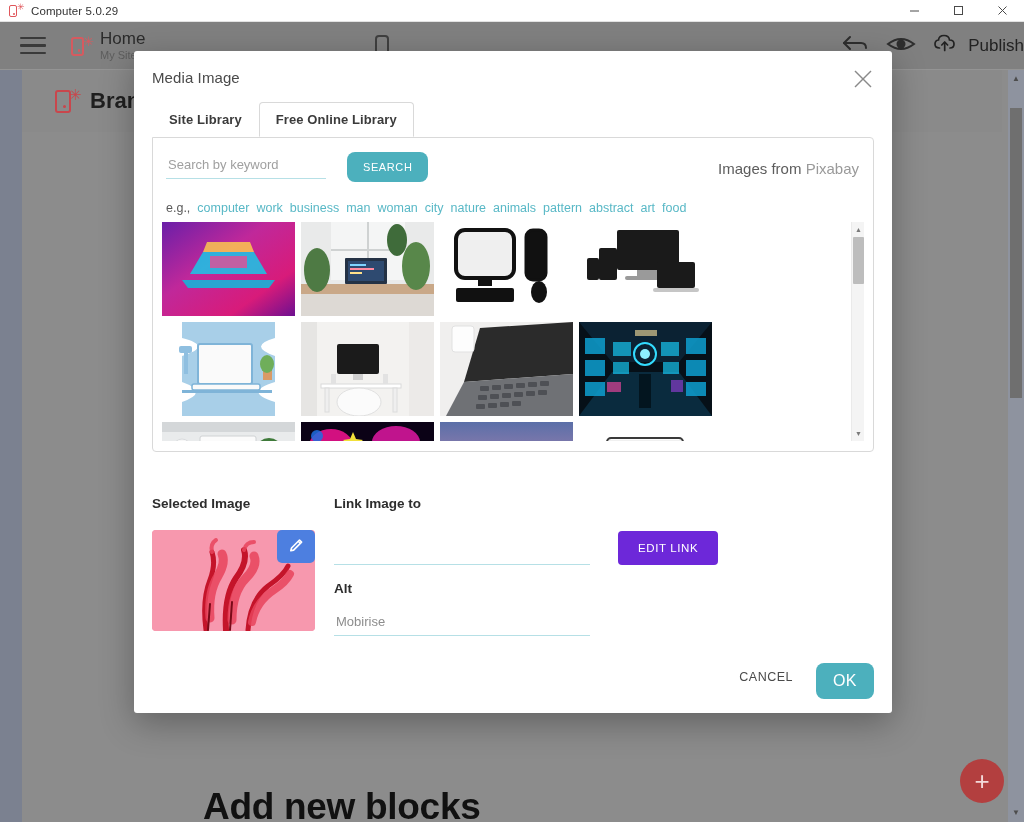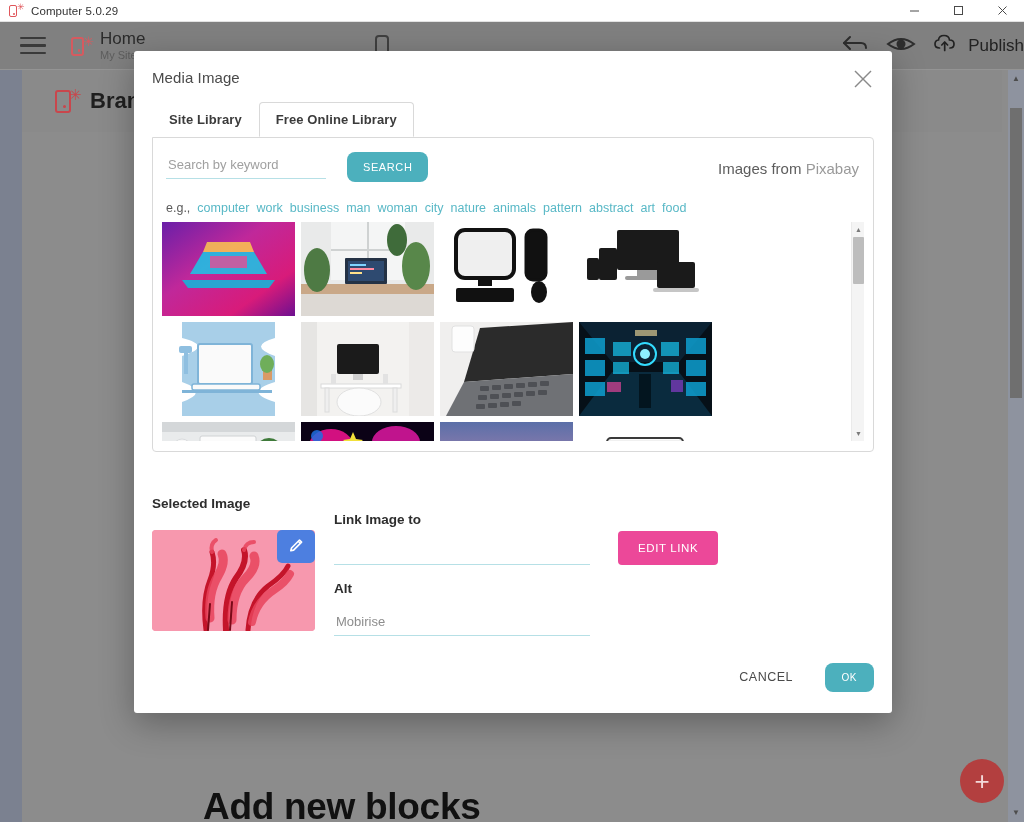--- a/index.html
+++ b/index.html
@@ -223,34 +223,34 @@
   }
   .field {
     position: absolute; border: none; border-bottom: 1px solid #b6e0e6;
     background: transparent; outline: none;
     font-size: 13px; color: #5d5d5d; padding: 4px 2px 6px;
     font-family: "Liberation Sans", sans-serif;
   }
   .field::placeholder { color: #8d8d8d; }
   .edit-link-btn {
     position: absolute; left: 484px; top: 480px;
-    background: #ec4899; color: #fff; border: none; border-radius: 4px;
+    background: #6d28d9; color: #fff; border: none; border-radius: 4px;
     font-size: 11.5px; letter-spacing: .6px; padding: 11px 20px; cursor: pointer;
     font-family: "Liberation Sans", sans-serif;
   }
   .cancel-btn {
     position: absolute; right: 99px; top: 619px;
     background: transparent; border: none; color: #4a4a4a;
     font-size: 12.5px; letter-spacing: .5px; cursor: pointer;
     font-family: "Liberation Sans", sans-serif;
   }
   .ok-btn {
     position: absolute; right: 18px; top: 612px;
     background: #4cb0bd; color: #fff; border: none; border-radius: 8px;
-    font-size: 10px; letter-spacing: .5px; padding: 9px 17px; cursor: pointer;
+    font-size: 16px; letter-spacing: .5px; padding: 9px 17px; cursor: pointer;
     font-family: "Liberation Sans", sans-serif;
   }
 </style>
 </head>
 <body>
 
 <div id="app">
 
   <div class="titlebar">
     <div class="tb-logo">
@@ -632,21 +632,21 @@
         </div>
 
         <div class="gscroll">
           <div class="garr" style="top:1px;">▲</div>
           <div class="gthumb"></div>
           <div class="garr" style="bottom:1px;">▼</div>
         </div>
       </div>
 
       <div class="sec-label" style="left:18px; top:445px;">Selected Image</div>
-      <div class="sec-label" style="left:200px; top:445px;margin-top:16px;">Link Image to</div>
+      <div class="sec-label" style="left:200px; top:445px;">Link Image to</div>
       <div class="sec-label" style="left:200px; top:530px;">Alt</div>
 
       <div class="selected-thumb">
         <svg width="163" height="101" viewBox="0 0 163 101" preserveAspectRatio="none">
           <rect width="163" height="101" fill="#f798ae"></rect>
           <g fill="none" stroke="#c4142a" stroke-linecap="round">
             <path d="M54 100 Q50 70 58 50 Q64 34 60 22" stroke-width="5"></path>
             <path d="M74 100 Q72 66 84 48 Q96 32 92 20" stroke-width="6"></path>
             <path d="M96 100 Q98 70 116 56 Q132 45 136 36" stroke-width="5"></path>
           </g>

